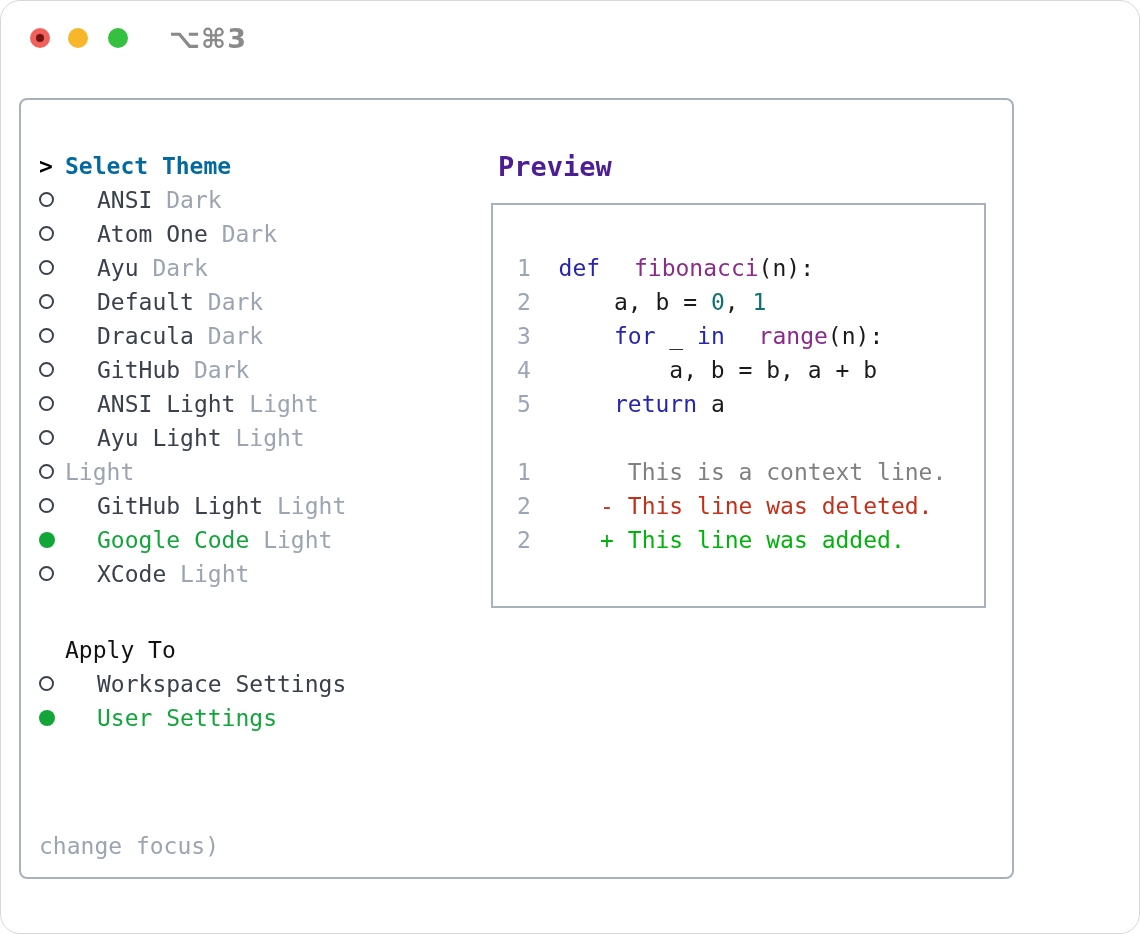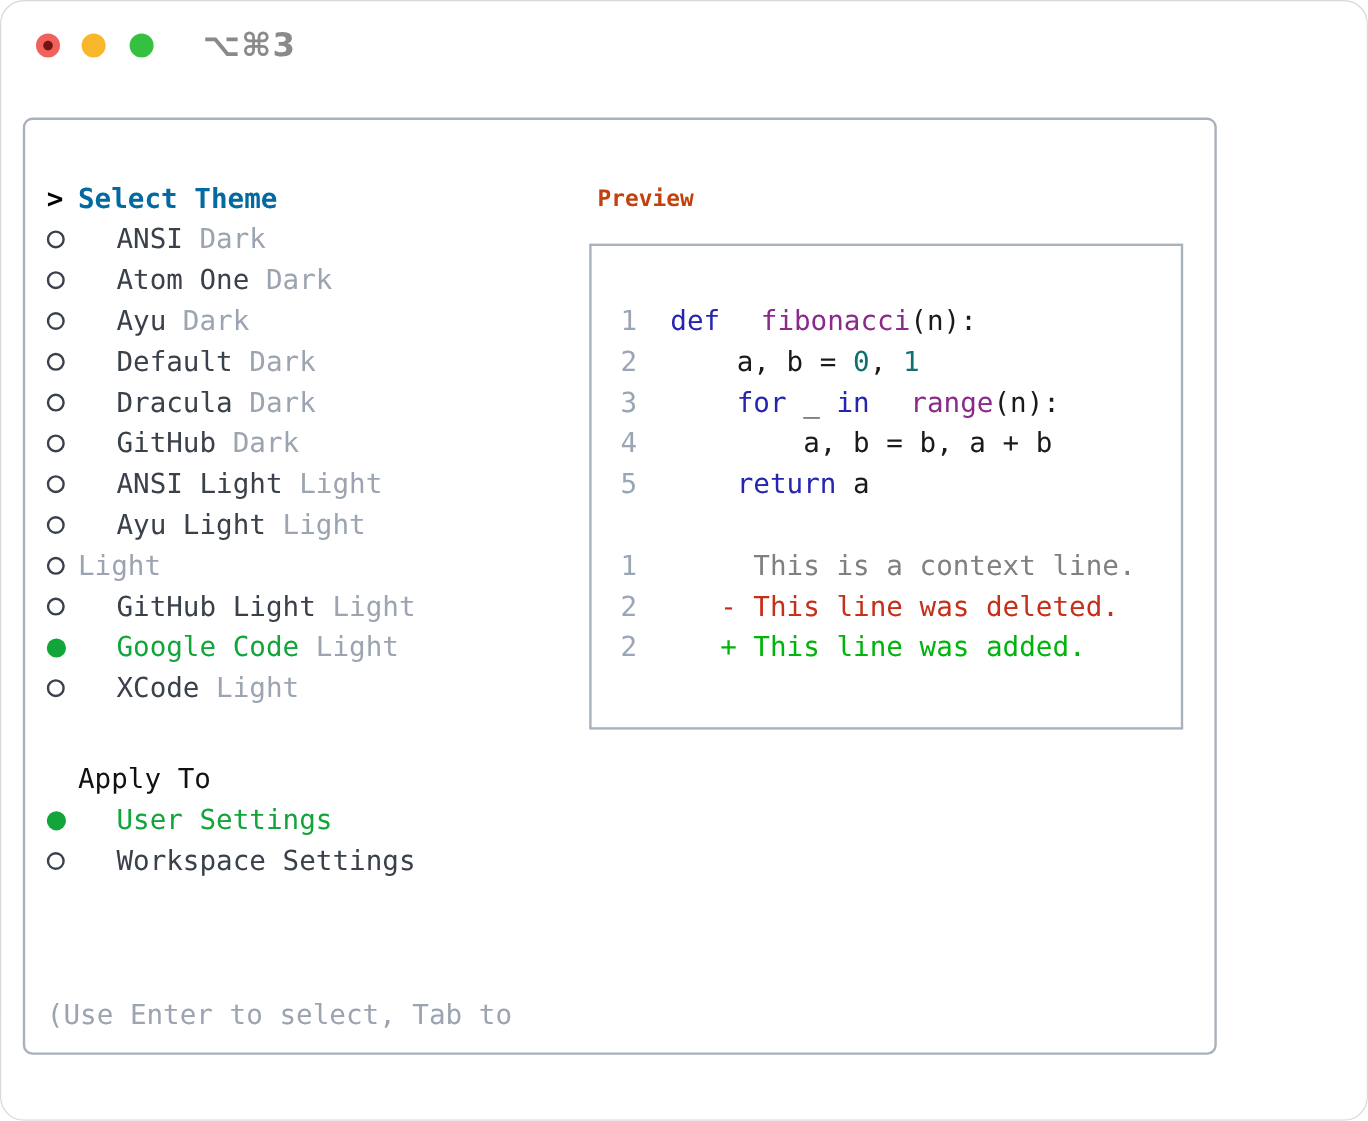--- a/index.html
+++ b/index.html
@@ -51,21 +51,21 @@
   .apply-block{position:absolute; left:38px; top:632px;}
   .hint-block{position:absolute; left:38px; top:760px; color:var(--muted); font-size:23px; line-height:34px; white-space:pre;}
   .header-text{font-weight:bold; color:#0369a1;}
   .name{color:var(--text-dark);margin-left:32px;}
   .name.selected{color:var(--accent-green);}
   .variant{color:var(--muted);}
   .apply-label{color:#111;}
   
   .preview-title{
     position:absolute; left:497px; top:148px; height:34px; display:flex; align-items:center;
-    font-size:19px; font-weight:bold; color:#c2410c;
+    font-size:27px; font-weight:bold; color:#4c1d95;
   }
   .preview-box{
     position:absolute; left:490px; top:202px; width:495px; height:405px;
     border:2px solid var(--border-gray); background:#fff;
   }
   .code-lines{position:absolute; left:516px; top:250px;}
   .code-row{min-height:34px; height:34px; display:flex; align-items:center; font-size:23px; white-space:pre;}
   .seg-ln{color:var(--line-number);}
   .seg-pl{color:#1a1a1a;}
   .seg-kw{color:var(--keyword-blue);}
@@ -111,27 +111,26 @@
         <div class="row"><span class="marker"><span class="circle"></span></span><span class="name">XCode </span><span class="variant">Light</span></div>
       </div>
   </div>
 
   <div class="apply-block">
     <div class="row">
       <span class="marker"></span>
       <span class="apply-label">Apply To</span>
     </div>
     <div id="apply-items">
+        <div class="row"><span class="marker"><span class="circle"></span></span><span class="name">Workspace Settings</span></div>
         <div class="row"><span class="marker"><span class="dot"></span></span><span class="name selected">User Settings</span></div>
-        <div class="row"><span class="marker"><span class="circle"></span></span><span class="name">Workspace Settings</span></div>
       </div>
   </div>
 
   <div class="hint-block">
-    <div>(Use Enter to select, Tab to</div>
     <div>change focus)</div>
   </div>
 
   <div class="preview-title">Preview</div>
   <div class="preview-box"></div>
   <div class="code-lines" id="code-lines">
       <div class="code-row"><span class="seg-ln">1</span><span class="seg-pl">  </span><span class="seg-kw">def</span><span class="seg-pl"> </span><span class="seg-fn">fibonacci</span><span class="seg-pl">(n):</span></div>
       <div class="code-row"><span class="seg-ln">2</span><span class="seg-pl">      a, b = </span><span class="seg-nu">0</span><span class="seg-pl">, </span><span class="seg-nu">1</span></div>
       <div class="code-row"><span class="seg-ln">3</span><span class="seg-pl">      </span><span class="seg-kw">for</span><span class="seg-pl"> _ </span><span class="seg-kw">in</span><span class="seg-pl"> </span><span class="seg-fn">range</span><span class="seg-pl">(n):</span></div>
       <div class="code-row"><span class="seg-ln">4</span><span class="seg-pl">          a, b = b, a + b</span></div>

